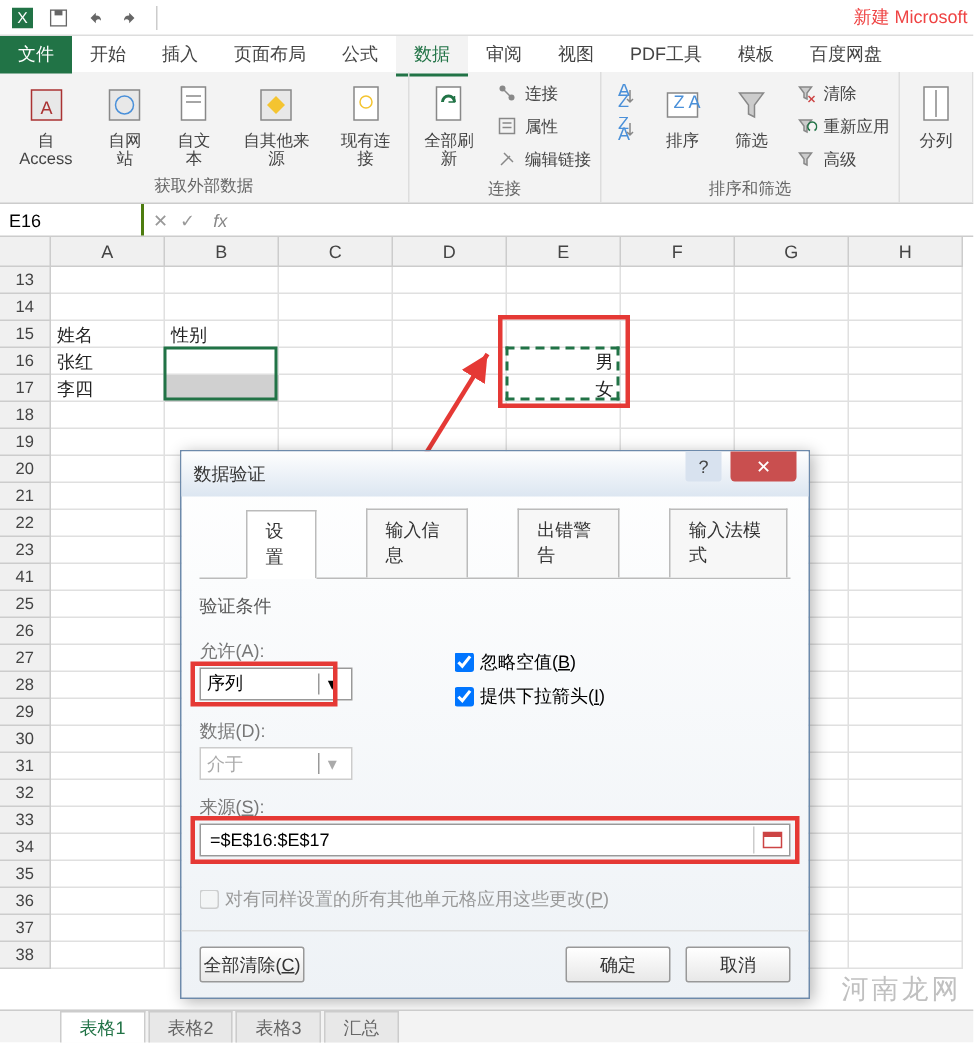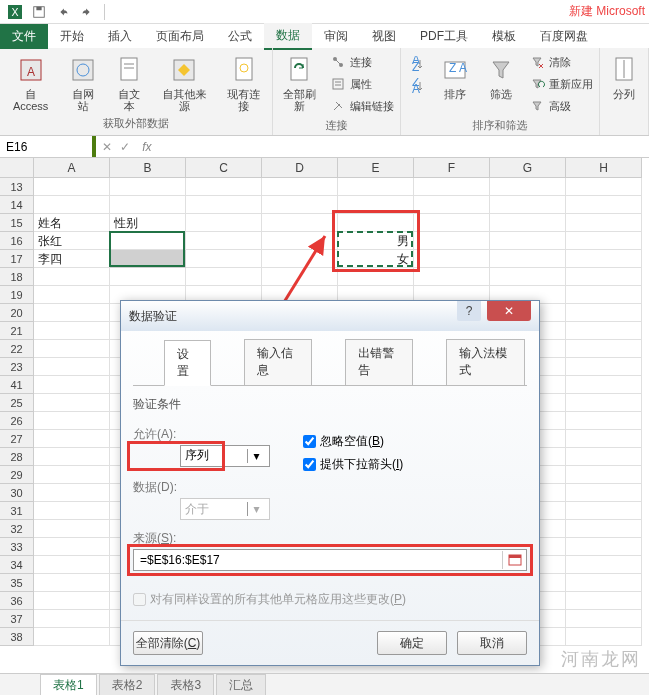--- a/index.html
+++ b/index.html
@@ -4,39 +4,39 @@
 <style>
 * { margin: 0; padding: 0; box-sizing: border-box; font-family: "Microsoft YaHei", sans-serif; font-size: 12px; }
 body { background: #fff; width: 649px; height: 695px; overflow: hidden; position: relative; }
 
 .top-bar { background: #fff; height: 24px; display: flex; align-items: center; padding: 0 4px; border-bottom: 1px solid #ddd; }
 .top-bar .icon-btn { width: 22px; height: 20px; display: flex; align-items: center; justify-content: center; margin-right: 2px; cursor: pointer; }
 .top-bar .icon-btn svg { width: 14px; height: 14px; }
 .top-bar .sep { width: 1px; height: 16px; background: #ccc; margin: 0 4px; }
 .top-bar .title { margin-left: auto; color: #ef4444; font-size: 12px; }
 
-.ribbon-tabs { height: 24px; display: flex; align-items: center; background: #fff; }
+.ribbon-tabs { height: 24px; display: flex; align-items: flex-start; background: #fff; }
 .ribbon-tabs .file-tab { background: #217346; color: #fff; padding: 4px 12px; font-size: 12px; }
 .ribbon-tabs .tab { padding: 4px 12px; color: #444; cursor: pointer; }
 .ribbon-tabs .tab.active { color: #217346; border-bottom: 2px solid #217346; background: #f3f3f3; }
 
 .ribbon { background: #f3f3f3; height: 88px; display: flex; border-bottom: 1px solid #ccc; }
 .ribbon-group { display: flex; flex-direction: column; justify-content: space-between; padding: 4px 2px 2px; border-right: 1px solid #ddd; }
 .ribbon-group-content { display: flex; align-items: flex-start; gap: 2px; flex: 1; }
 .ribbon-group-label { text-align: center; color: #666; font-size: 11px; padding: 2px 0; }
 .big-btn { display: flex; flex-direction: column; align-items: center; justify-content: center; padding: 2px 6px; cursor: pointer; min-width: 44px; }
 .big-btn .ico { width: 32px; height: 32px; display: flex; align-items: center; justify-content: center; margin-bottom: 2px; }
 .big-btn .lbl { font-size: 11px; color: #444; text-align: center; line-height: 1.1; }
 .small-btns { display: flex; flex-direction: column; gap: 2px; }
 .small-btn { display: flex; align-items: center; gap: 4px; padding: 2px 4px; cursor: pointer; }
 .small-btn .ico { width: 16px; height: 16px; }
 .small-btn .lbl { font-size: 11px; color: #444; white-space: nowrap; }
 
 .name-box-row { height: 22px; display: flex; align-items: center; border-bottom: 1px solid #ccc; background: #fff; }
-.name-box { width: 96px; padding: 0 6px; border-right: 4px solid #4d7c0f; font-size: 12px; height: 100%; display: flex; align-items: center; }
+.name-box { width: 96px; padding: 0 6px; border-right: 2px solid #4d7c0f; font-size: 12px; height: 100%; display: flex; align-items: center; }
 .fx-btns { display: flex; padding: 0 6px; gap: 8px; color: #999; }
 .fx-label { font-style: italic; color: #888; padding: 0 6px; }
 .formula-input { flex: 1; padding: 0 6px; border: none; outline: none; }
 
 .sheet-area { position: relative; background: #fff; }
 .col-headers { display: flex; height: 20px; }
 .corner { width: 34px; border-right: 1px solid #ccc; border-bottom: 1px solid #ccc; background: #f0f0f0; }
 .col-header { width: 76px; text-align: center; border-right: 1px solid #ccc; border-bottom: 1px solid #ccc; background: #f0f0f0; color: #444; line-height: 20px; font-size: 12px; }
 .row { display: flex; height: 18px; }
 .row-header { width: 34px; text-align: center; border-right: 1px solid #ccc; border-bottom: 1px solid #ccc; background: #f0f0f0; color: #444; line-height: 18px; font-size: 11px; }
@@ -54,21 +54,21 @@
 .dlg-title .txt { flex: 1; color: #333; font-size: 12px; }
 .dlg-close { width: 44px; height: 20px; background: #c94f4f; border-radius: 0 0 3px 3px; display: flex; align-items: center; justify-content: center; color: #fff; margin-top: -10px; }
 .dlg-help { width: 24px; height: 20px; background: #d8e2ef; display: flex; align-items: center; justify-content: center; color: #444; margin-top: -10px; border-radius: 0 0 2px 2px; }
 .dlg-body { padding: 8px 12px 12px; }
 .dlg-tabs { display: flex; border-bottom: 1px solid #bbb; margin-bottom: 10px; }
 .dlg-tab { padding: 5px 12px; border: 1px solid #bbb; border-bottom: none; margin-right: 2px; background: #f7f7f7; color: #333; font-size: 12px; cursor: pointer; margin-left: 31px; }
 .dlg-tab.active { background: #fff; position: relative; top: 1px; border-bottom: 1px solid #fff; }
 .dlg-section-label { color: #555; margin-bottom: 6px; }
 .dlg-row { display: flex; align-items: center; margin-bottom: 6px; gap: 10px; }
 .dlg-field-label { color: #777; font-size: 12px; margin-bottom: 2px; }
-.dlg-select { width: 90px; height: 22px; display: flex; align-items: center; justify-content: space-between; border: 1px solid #999; background: #fff; padding: 0 4px; margin-left: 47px; }
+.dlg-select { width: 102px; height: 22px; display: flex; align-items: center; justify-content: space-between; border: 1px solid #999; background: #fff; padding: 0 4px; }
 .dlg-select .arrow { width: 18px; text-align: center; border-left: 1px solid #999; }
 .dlg-select.disabled { color: #aaa; border-color: #ccc; }
 .dlg-check { display: flex; align-items: center; gap: 4px; }
 .dlg-check input { width: 13px; height: 13px; }
 .dlg-underline { text-decoration: underline; }
 .dlg-input-row { display: flex; align-items: center; border: 1px solid #999; background: #fff; height: 22px; }
 .dlg-input-row input { flex: 1; border: none; outline: none; padding: 0 6px; font-size: 12px; }
 .dlg-ref-btn { width: 24px; height: 18px; border-left: 1px solid #ccc; display: flex; align-items: center; justify-content: center; }
 .dlg-btns { display: flex; justify-content: flex-end; gap: 10px; padding: 10px 12px; border-top: 1px solid #ddd; }
 .dlg-btn { min-width: 70px; height: 24px; border: 1px solid #999; background: linear-gradient(#fff,#e8e8e8); border-radius: 2px; cursor: pointer; font-size: 12px; color: #333; }

